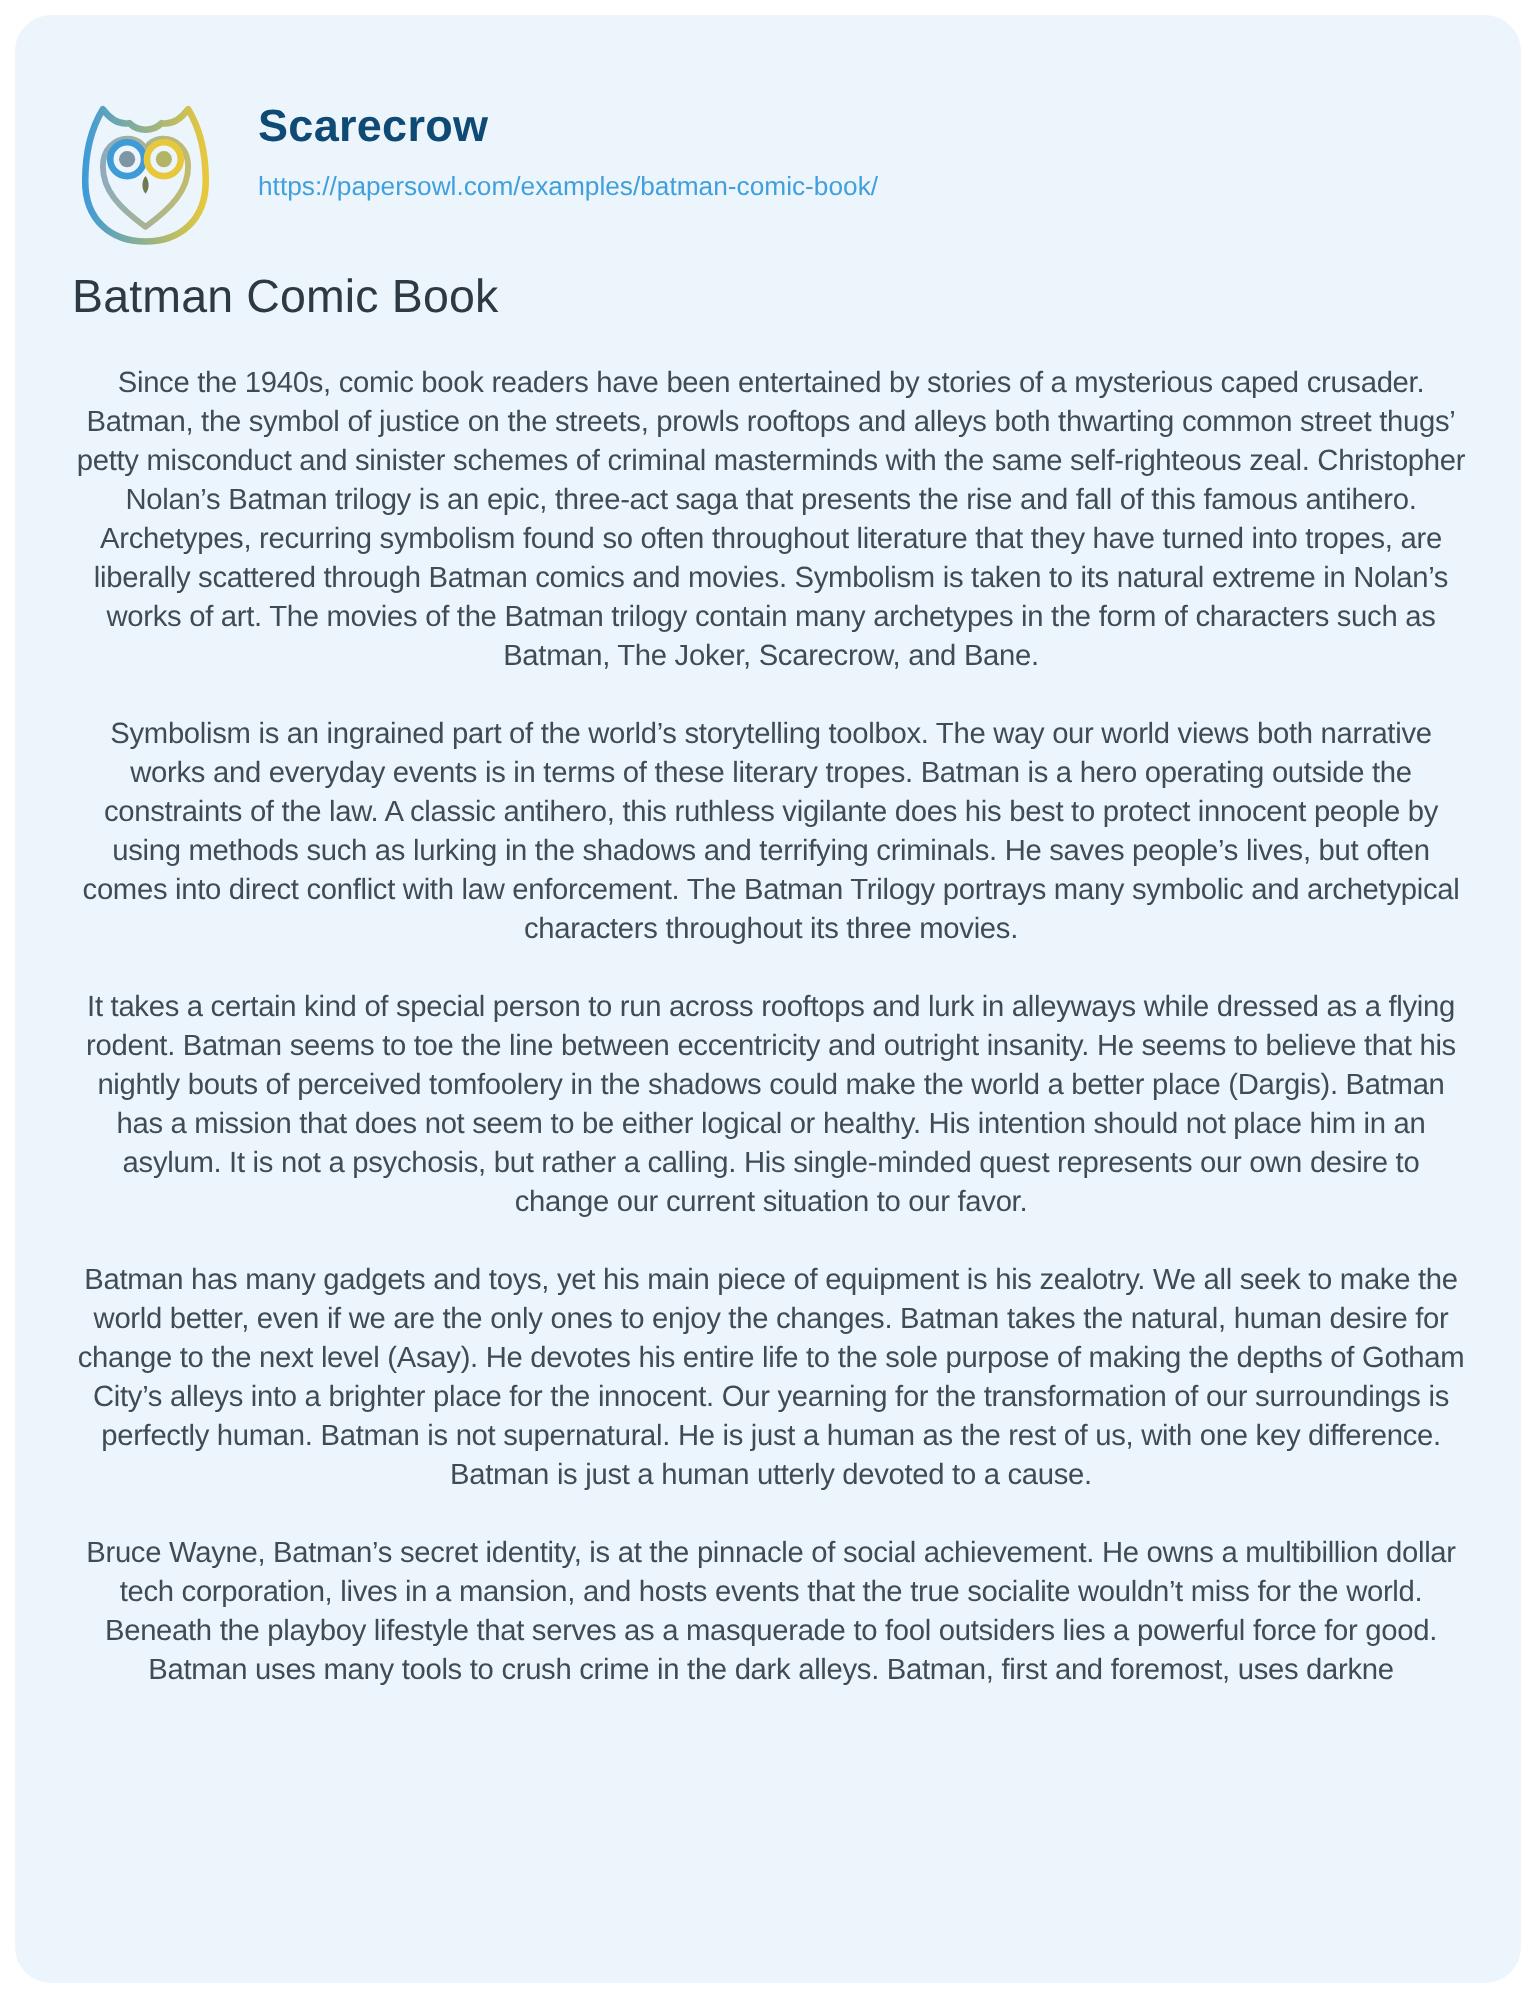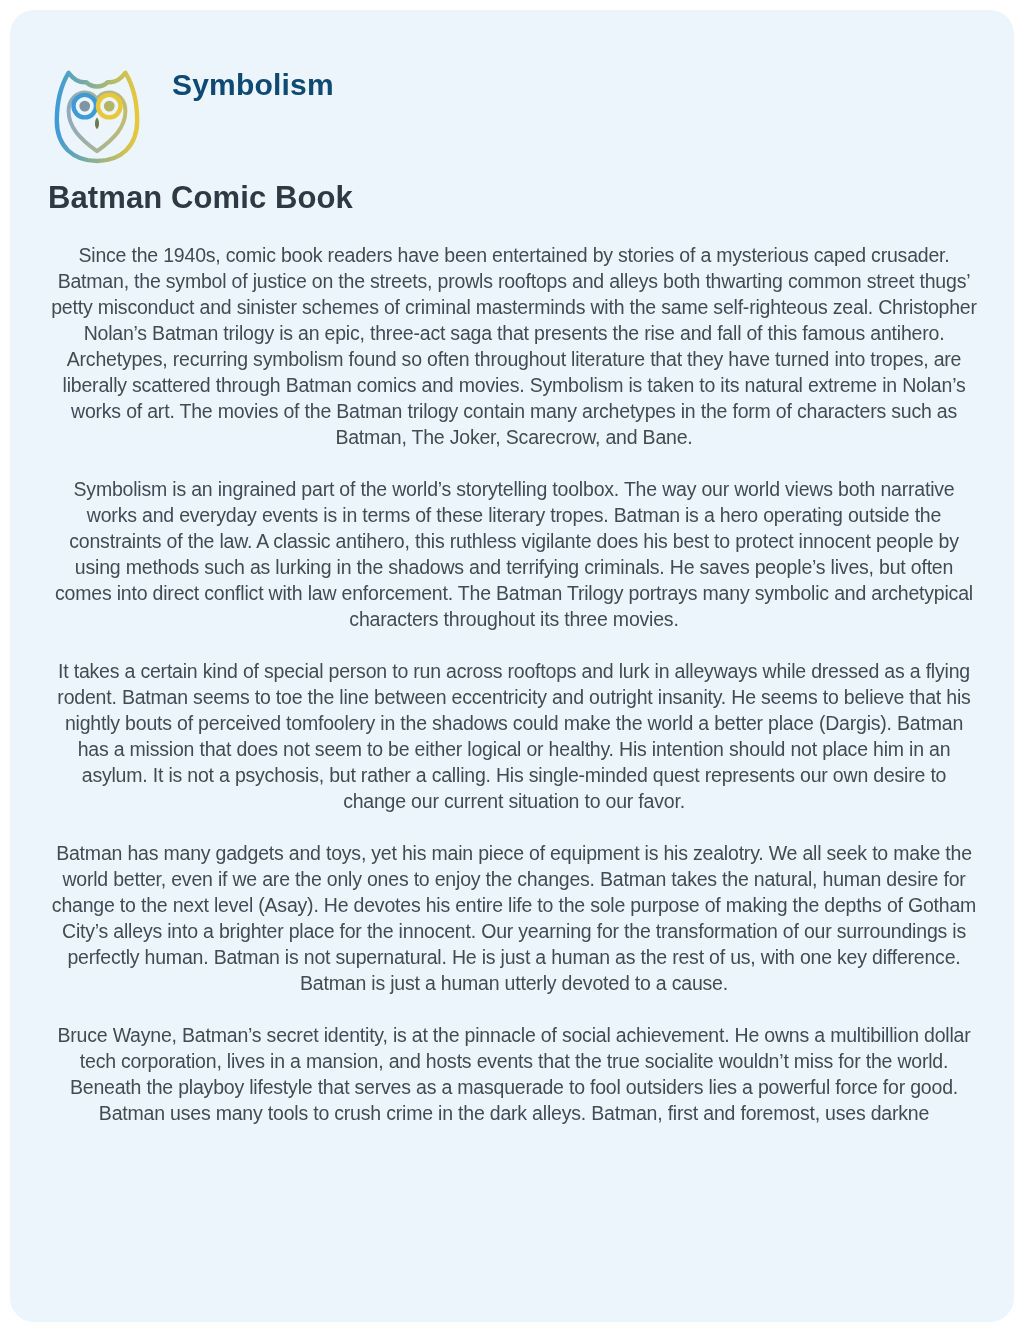--- a/index.html
+++ b/index.html
@@ -50,21 +50,21 @@
     display: inline-block;
     margin-top: 12px;
     font-size: 17.5px;
     color: #41a0dc;
     text-decoration: none;
     cursor: pointer;
   }
   .title {
     margin: 16px 0 0 0;
     font-size: 31px;
-    font-weight: 700;
+    font-weight: 400;
     color: #2d3a43;
     letter-spacing: 0.1px;
   }
   .content {
     margin-top: 26px;
     max-width: 934px;
   }
   .content p {
     margin: 0 0 26px 0;
     font-size: 19.5px;
@@ -96,21 +96,22 @@
           <path d="M 21 13 C 13 26, 9 42, 9 62 C 9 88, 26 103, 50 103 C 74 103, 91 88, 91 62 C 91 42, 87 26, 79 13 C 73 21, 67 23.5, 61 22.5 C 55 28.5, 45 28.5, 39 22.5 C 33 23.5, 27 21, 21 13 Z" fill="none" stroke="url(#gBody)" stroke-width="4.5" stroke-linejoin="round" stroke-linecap="round"></path>
           <path d="M 50 93 C 32 80, 21 68, 21 52 C 21 40, 29 33, 38 33 C 44 33, 48.5 36.5, 50 41 C 51.5 36.5, 56 33, 62 33 C 71 33, 79 40, 79 52 C 79 68, 68 80, 50 93 Z" fill="none" stroke="url(#gHeart)" stroke-width="4" stroke-linejoin="round"></path>
           <circle cx="37.5" cy="47" r="11.5" fill="none" stroke-width="4.5" stroke="#3f9bd8"></circle>
           <circle cx="37.5" cy="47" r="5.5" fill="#7e95a4"></circle>
           <circle cx="62.5" cy="47" r="11.5" fill="none" stroke-width="4.5" stroke="#e7c83c"></circle>
           <circle cx="62.5" cy="47" r="5.5" fill="#b2b566"></circle>
           <path d="M 50 58.5 C 52.8 62, 52.8 67.5, 50 70.5 C 47.2 67.5, 47.2 62, 50 58.5 Z" fill="#6e7950"></path>
         </svg>
       </div>
       <div class="brand-col">
-        <div class="brand">Symbolism</div>
+        <div class="brand">Scarecrow</div>
+        <a class="url">https://papersowl.com/examples/batman-comic-book/</a>
       </div>
     </div>
 
     <h1 class="title">Batman Comic Book</h1>
 
     <div class="content">
       <p>Since the 1940s, comic book readers have been entertained by stories of a mysterious caped crusader. Batman, the symbol of justice on the streets, prowls rooftops and alleys both thwarting common street thugs’ petty misconduct and sinister schemes of criminal masterminds with the same self-righteous zeal. Christopher Nolan’s Batman trilogy is an epic, three-act saga that presents the rise and fall of this famous antihero. Archetypes, recurring symbolism found so often throughout literature that they have turned into tropes, are liberally scattered through Batman comics and movies. Symbolism is taken to its natural extreme in Nolan’s works of art. The movies of the Batman trilogy contain many archetypes in the form of characters such as Batman, The Joker, Scarecrow, and Bane.</p>
       <p>Symbolism is an ingrained part of the world’s storytelling toolbox. The way our world views both narrative works and everyday events is in terms of these literary tropes. Batman is a hero operating outside the constraints of the law. A classic antihero, this ruthless vigilante does his best to protect innocent people by using methods such as lurking in the shadows and terrifying criminals. He saves people’s lives, but often comes into direct conflict with law enforcement. The Batman Trilogy portrays many symbolic and archetypical characters throughout its three movies.</p>
       <p>It takes a certain kind of special person to run across rooftops and lurk in alleyways while dressed as a flying rodent. Batman seems to toe the line between eccentricity and outright insanity. He seems to believe that his nightly bouts of perceived tomfoolery in the shadows could make the world a better place (Dargis). Batman has a mission that does not seem to be either logical or healthy. His intention should not place him in an asylum. It is not a psychosis, but rather a calling. His single-minded quest represents our own desire to change our current situation to our favor.</p>
       <p>Batman has many gadgets and toys, yet his main piece of equipment is his zealotry. We all seek to make the world better, even if we are the only ones to enjoy the changes. Batman takes the natural, human desire for change to the next level (Asay). He devotes his entire life to the sole purpose of making the depths of Gotham City’s alleys into a brighter place for the innocent. Our yearning for the transformation of our surroundings is perfectly human. Batman is not supernatural. He is just a human as the rest of us, with one key difference. Batman is just a human utterly devoted to a cause.</p>

